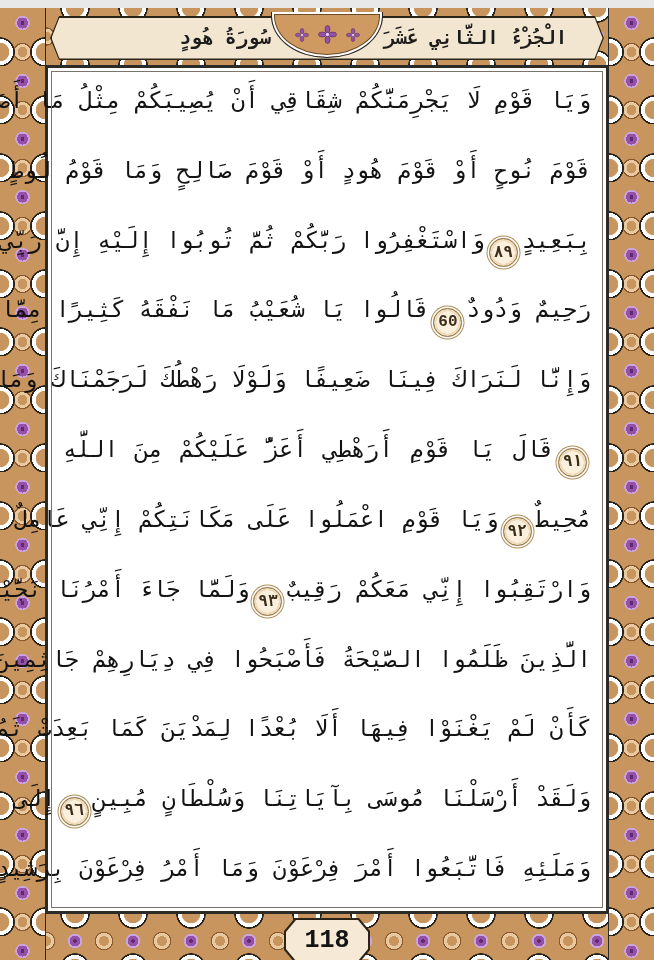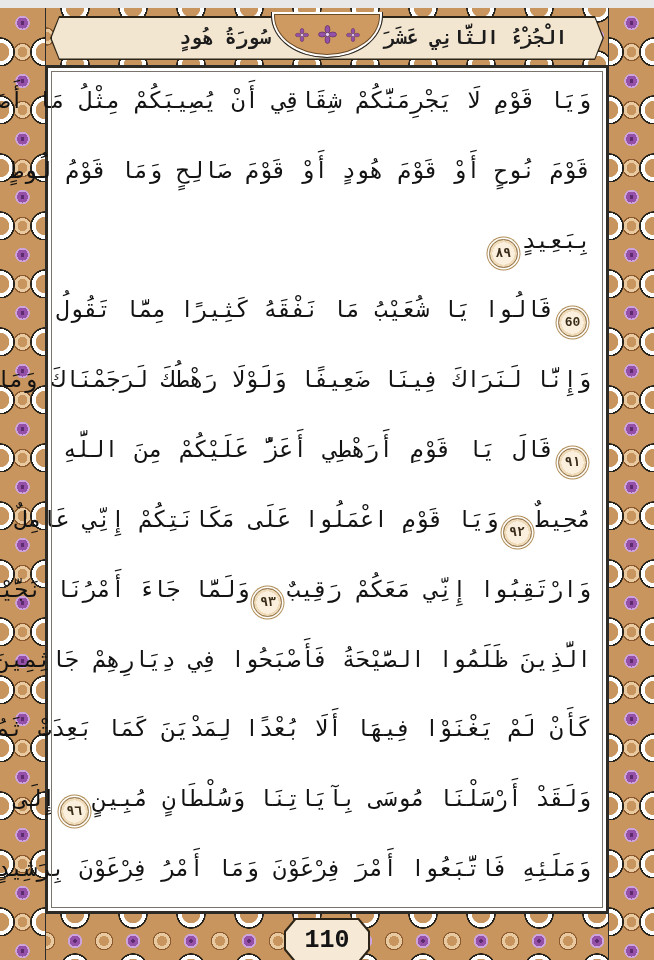--- a/index.html
+++ b/index.html
@@ -73,21 +73,21 @@
     font-size:23px;line-height:54px;color:#131313;white-space:nowrap;overflow:visible;
   }
   .ayah-text{letter-spacing:0.2px;}
   .verse-marker{
     display:inline-flex;align-items:center;justify-content:center;
     width:29px;height:29px;border-radius:50%;vertical-align:-9px;margin:0 4px;
     background:radial-gradient(circle,#fbf0dd 0 58%,#f0dcba 58% 100%);
     border:1.2px solid #8a6b3f;
     box-shadow:0 0 0 1.5px #ffffff, 0 0 0 2.5px #b08d55;
   }
-  .verse-num{font-size:13px;font-weight:700;color:#3a2e1a;line-height:1;direction:rtl;}
+  .verse-num{font-size:16px;font-weight:700;color:#3a2e1a;line-height:1;direction:rtl;}
   
   .cartouche{
     position:absolute;left:50%;bottom:5px;transform:translateX(-50%);
     width:86px;height:45px;background:#2b2417;
     clip-path:polygon(11px 0,75px 0,86px 13px,86px 32px,75px 45px,11px 45px,0 32px,0 13px);
   }
   .cartouche-inner{
     position:absolute;inset:2px;background:#f6ead6;
     clip-path:polygon(10px 0,72px 0,82px 12px,82px 29px,72px 41px,10px 41px,0 29px,0 12px);
     display:flex;align-items:center;justify-content:center;
@@ -140,22 +140,22 @@
       <circle cx="10" cy="10" r="2.2" fill="#e8d4f0" stroke="#4a2356" stroke-width="0.6"></circle>
     </svg>
   </div>
 
   <div class="text-frame">
     <div class="quran-area">
         <div class="quran-line"><span class="ayah-text">وَيَا قَوْمِ لَا يَجْرِمَنَّكُمْ شِقَاقِي أَنْ يُصِيبَكُمْ مِثْلُ مَا أَصَابَ</span></div>
         <div class="quran-line"><span class="ayah-text">قَوْمَ نُوحٍ أَوْ قَوْمَ هُودٍ أَوْ قَوْمَ صَالِحٍ وَمَا قَوْمُ لُوطٍ مِنْكُمْ</span></div>
         <div class="quran-line"><span class="ayah-text">بِبَعِيدٍ</span><span class="verse-marker">
             <span class="verse-num">٨٩</span>
-          </span></div>
-        <div class="quran-line"><span class="verse-marker">
+          </span><span class="ayah-text">وَاسْتَغْفِرُوا رَبَّكُمْ ثُمَّ تُوبُوا إِلَيْهِ إِنَّ رَبِّي</span></div>
+        <div class="quran-line"><span class="ayah-text">رَحِيمٌ وَدُودٌ</span><span class="verse-marker">
             <span class="verse-num">60</span>
           </span><span class="ayah-text">قَالُوا يَا شُعَيْبُ مَا نَفْقَهُ كَثِيرًا مِمَّا تَقُولُ</span></div>
         <div class="quran-line"><span class="ayah-text">وَإِنَّا لَنَرَاكَ فِينَا ضَعِيفًا وَلَوْلَا رَهْطُكَ لَرَجَمْنَاكَ وَمَا أَنْتَ</span></div>
         <div class="quran-line"><span class="verse-marker">
             <span class="verse-num">٩١</span>
           </span><span class="ayah-text">قَالَ يَا قَوْمِ أَرَهْطِي أَعَزُّ عَلَيْكُمْ مِنَ اللَّهِ</span></div>
         <div class="quran-line"><span class="ayah-text">مُحِيطٌ</span><span class="verse-marker">
             <span class="verse-num">٩٢</span>
           </span><span class="ayah-text">وَيَا قَوْمِ اعْمَلُوا عَلَى مَكَانَتِكُمْ إِنِّي عَامِلٌ</span></div>
         <div class="quran-line"><span class="ayah-text">وَارْتَقِبُوا إِنِّي مَعَكُمْ رَقِيبٌ</span><span class="verse-marker">
@@ -171,17 +171,17 @@
             <span class="verse-num">٩٦</span>
           </span><span class="ayah-text">إِلَى فِرْعَوْنَ</span></div>
         <div class="quran-line"><span class="ayah-text">وَمَلَئِهِ فَاتَّبَعُوا أَمْرَ فِرْعَوْنَ وَمَا أَمْرُ فِرْعَوْنَ بِرَشِيدٍ</span><span class="verse-marker">
             <span class="verse-num">٩٧</span>
           </span></div>
       </div>
   </div>
 
   <div class="cartouche">
     <div class="cartouche-inner">
-      <span class="page-number">110</span>
+      <span class="page-number">118</span>
     </div>
   </div>
 
 </div>
 
 </body></html>

